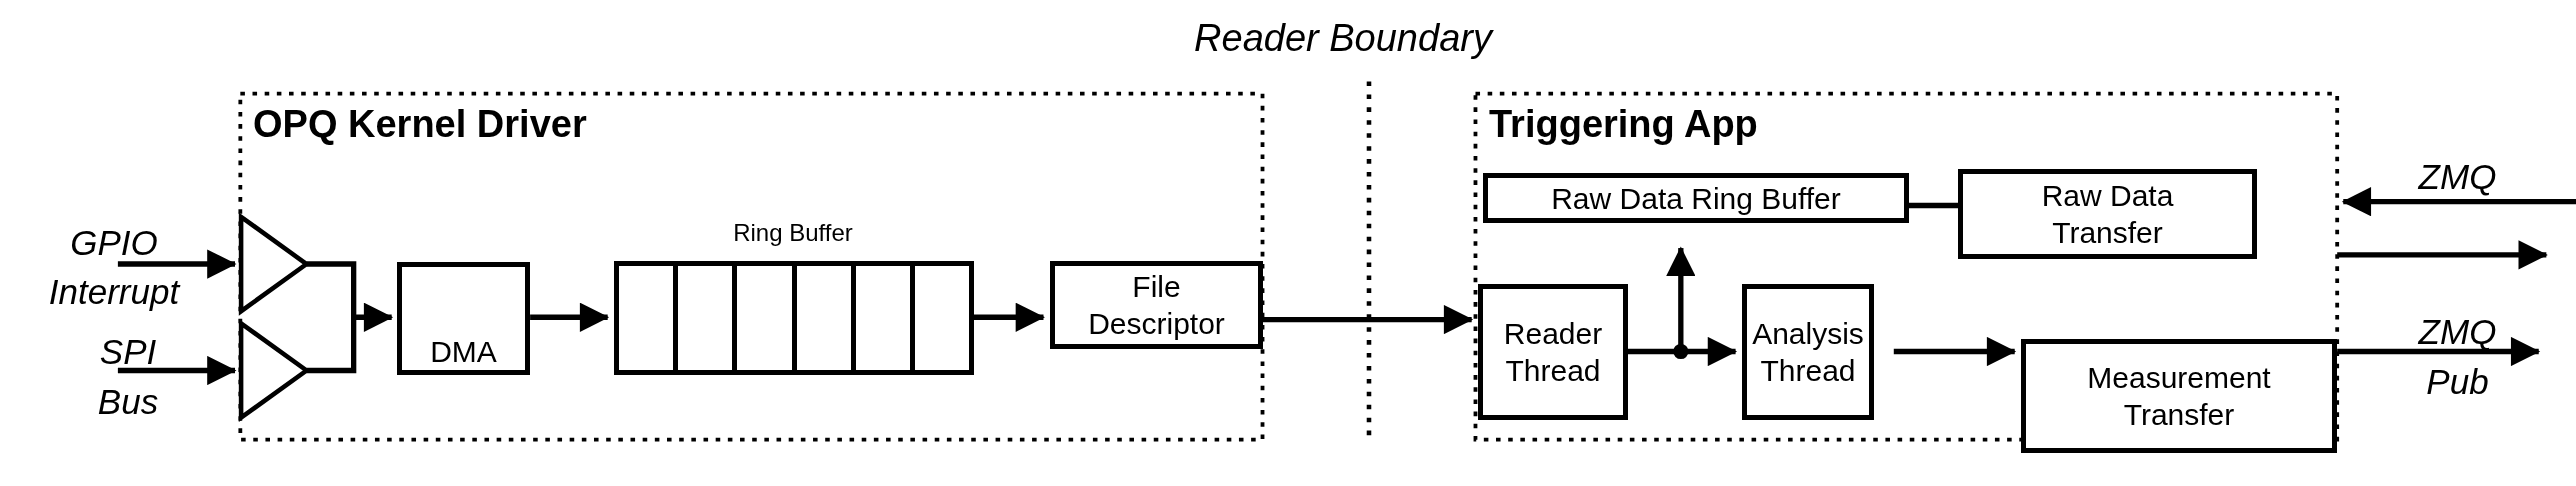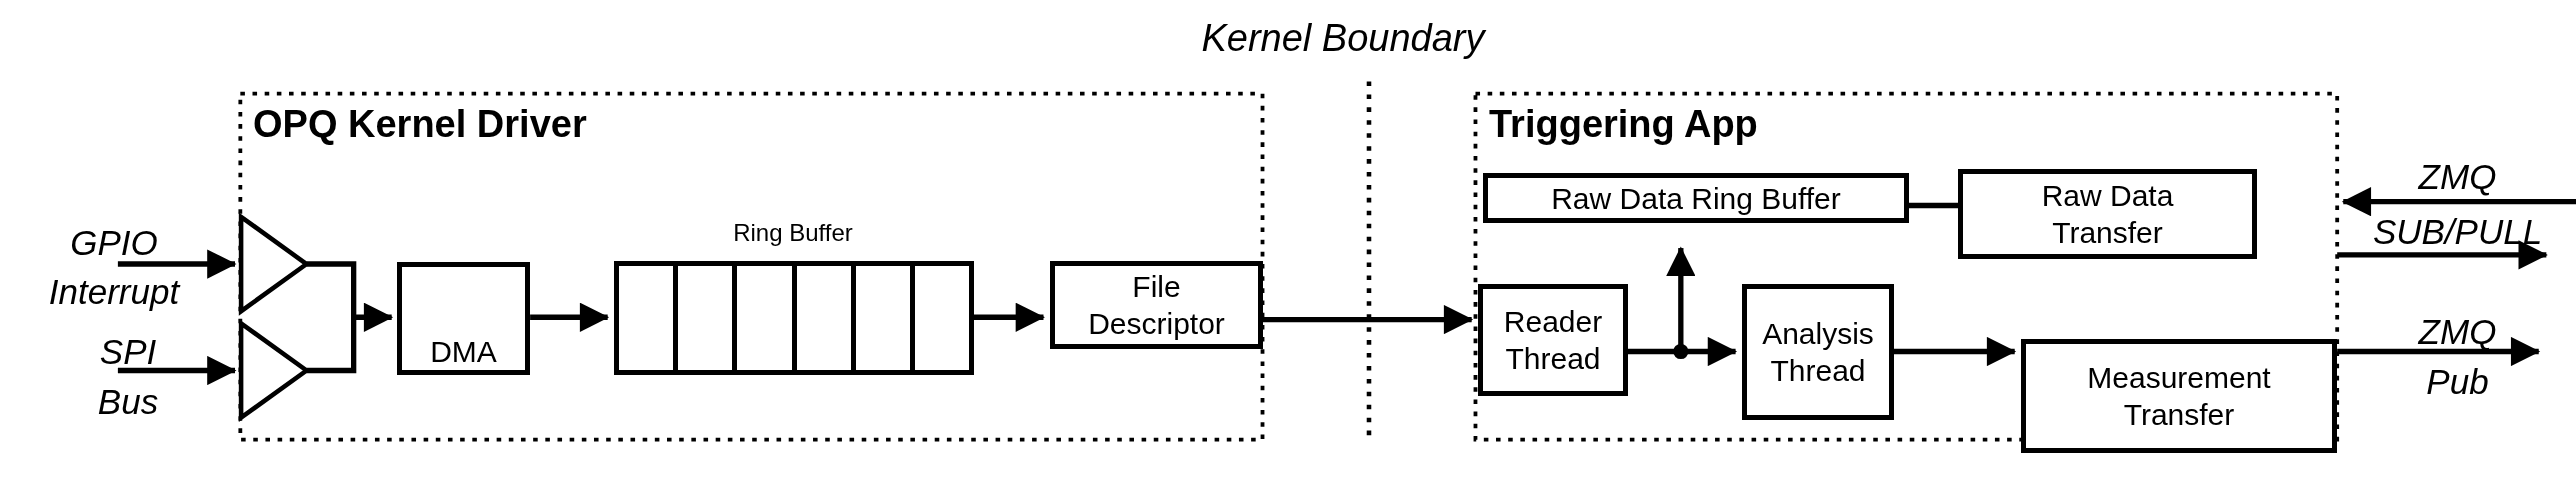--- a/index.html
+++ b/index.html
@@ -58,21 +58,21 @@
     <circle cx="2210" cy="462" r="10" fill="#000"></circle>
     <path d="M2210 462 V326" stroke="#000" stroke-width="7" marker-end="url(#ah)"></path>
     <path d="M2510 270 H2672" stroke="#000" stroke-width="7" marker-end="url(#ah)"></path>
     <path d="M2490 462 H2649" stroke="#000" stroke-width="7" marker-end="url(#ah)"></path>
 
     <path d="M3387 265 H3081" stroke="#000" stroke-width="7" marker-end="url(#ah)"></path>
     <path d="M3073 335 H3348" stroke="#000" stroke-width="7" marker-end="url(#ah)"></path>
     <path d="M3073 462 H3338" stroke="#000" stroke-width="7" marker-end="url(#ah)"></path>
   </svg>
 
-  <div class="title-label" style="left:1191px;top:16.7px;width:304px;">Kernel Boundary</div>
+  <div class="title-label" style="left:1191px;top:16.7px;width:304px;">Reader Boundary</div>
   <div class="container-title" style="left:253px;top:103px;">OPQ Kernel Driver</div>
   <div class="container-title" style="left:1489px;top:103px;">Triggering App</div>
 
   <div class="side-label lh64" style="left:15px;top:218px;width:198px;">
     <span>GPIO</span>
     <span>Interrupt</span>
   </div>
   <div class="side-label lh66" style="left:29px;top:327px;width:198px;">
     <span>SPI</span>
     <span>Bus</span>
@@ -99,38 +99,37 @@
 
   <div class="node" style="left:1483px;top:173px;width:426px;height:50px;">
     <span>Raw Data Ring Buffer</span>
   </div>
 
   <div class="node" style="left:1958px;top:169px;width:299px;height:90px;">
     <span>Raw Data</span>
     <span>Transfer</span>
   </div>
 
-  <div class="node" style="left:1478px;top:284px;width:150px;height:112px;">
+  <div class="node" style="left:1478px;top:284px;width:150px;height:136px;">
     <span>Reader</span>
     <span>Thread</span>
   </div>
 
-  <div class="node" style="left:1742px;top:284px;width:152px;height:136px;">
+  <div class="node" style="left:1742px;top:284px;width:132px;height:136px;">
     <span>Analysis</span>
     <span>Thread</span>
   </div>
 
   <div class="node" style="left:2021px;top:291px;width:316px;height:114px;margin-top:48px;">
     <span>Measurement</span>
     <span>Transfer</span>
   </div>
 
   <div class="side-label lh72" style="left:2339px;top:149px;width:237px;">
     <span>ZMQ</span>
-    <span>SUB/PULL</span>
   </div>
   <div class="side-label lh66" style="left:2339px;top:307px;width:237px;">
     <span>ZMQ</span>
     <span>Pub</span>
   </div>
 
 </div>
 
 
 </body></html>

